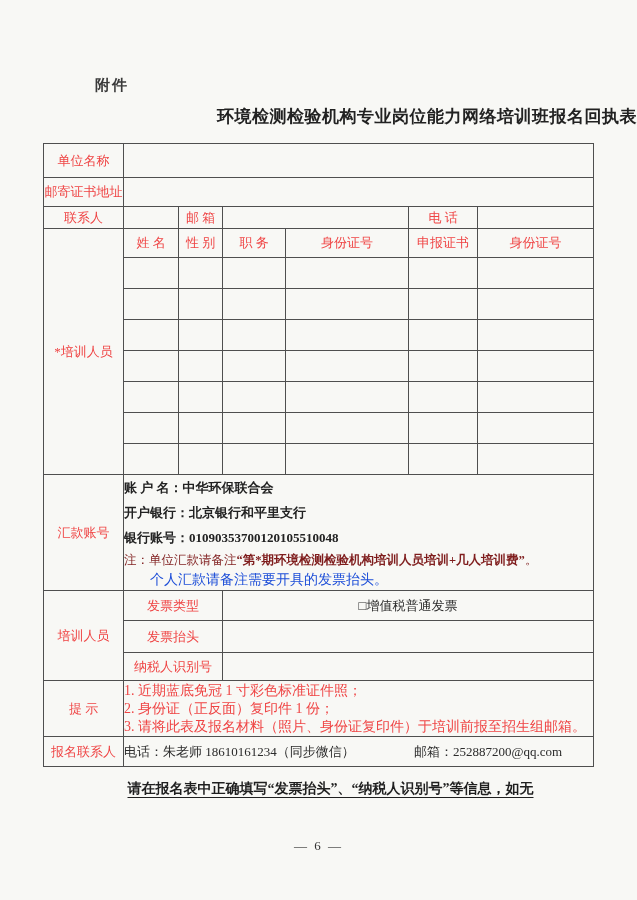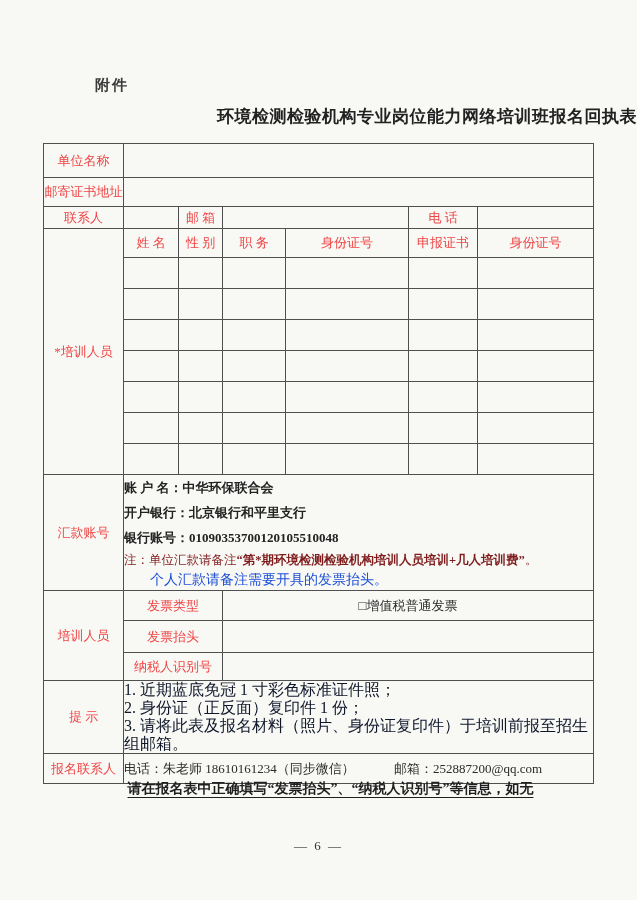--- a/index.html
+++ b/index.html
@@ -34,23 +34,23 @@
   }
   td.lab{text-align:center;color:#ef4444;}
   td.val{}
   .remit-cell{padding:5px 8px 4px 12px;vertical-align:middle;}
   .remit-line{font-weight:bold;font-size:13px;line-height:25px;color:#222;}
   .remit-note{font-size:12.5px;line-height:20px;color:#7f1d1d;}
   .remit-note .b{font-weight:bold;}
   .remit-note2{font-size:14px;line-height:20px;padding-left:26px;color:#1d4ed8;font-family:Liberation Mono, monospace;}
   .invoice-val{text-align:center;}
   .tips-cell{padding:3px 6px 3px 8px;}
-  .tips-cell div{font-size:16px;line-height:18px;color:#0f172a;}
+  .tips-cell div{font-size:14px;line-height:18px;color:#ef4444;}
   .contact-cell{padding-left:8px;}
-  .contact-cell .gap{margin-left:36px;}
+  .contact-cell .gap{margin-left:56px;}
   .footer-notice{
     position:absolute;left:0;top:778px;width:637px;
     text-align:center;font-weight:bold;font-size:14px;color:#1f1f1f;padding-left:12px;
   }
   .footer-notice div{
     line-height:21px;
     text-decoration:underline;
     text-underline-offset:4px;
   }
   .page-number{

